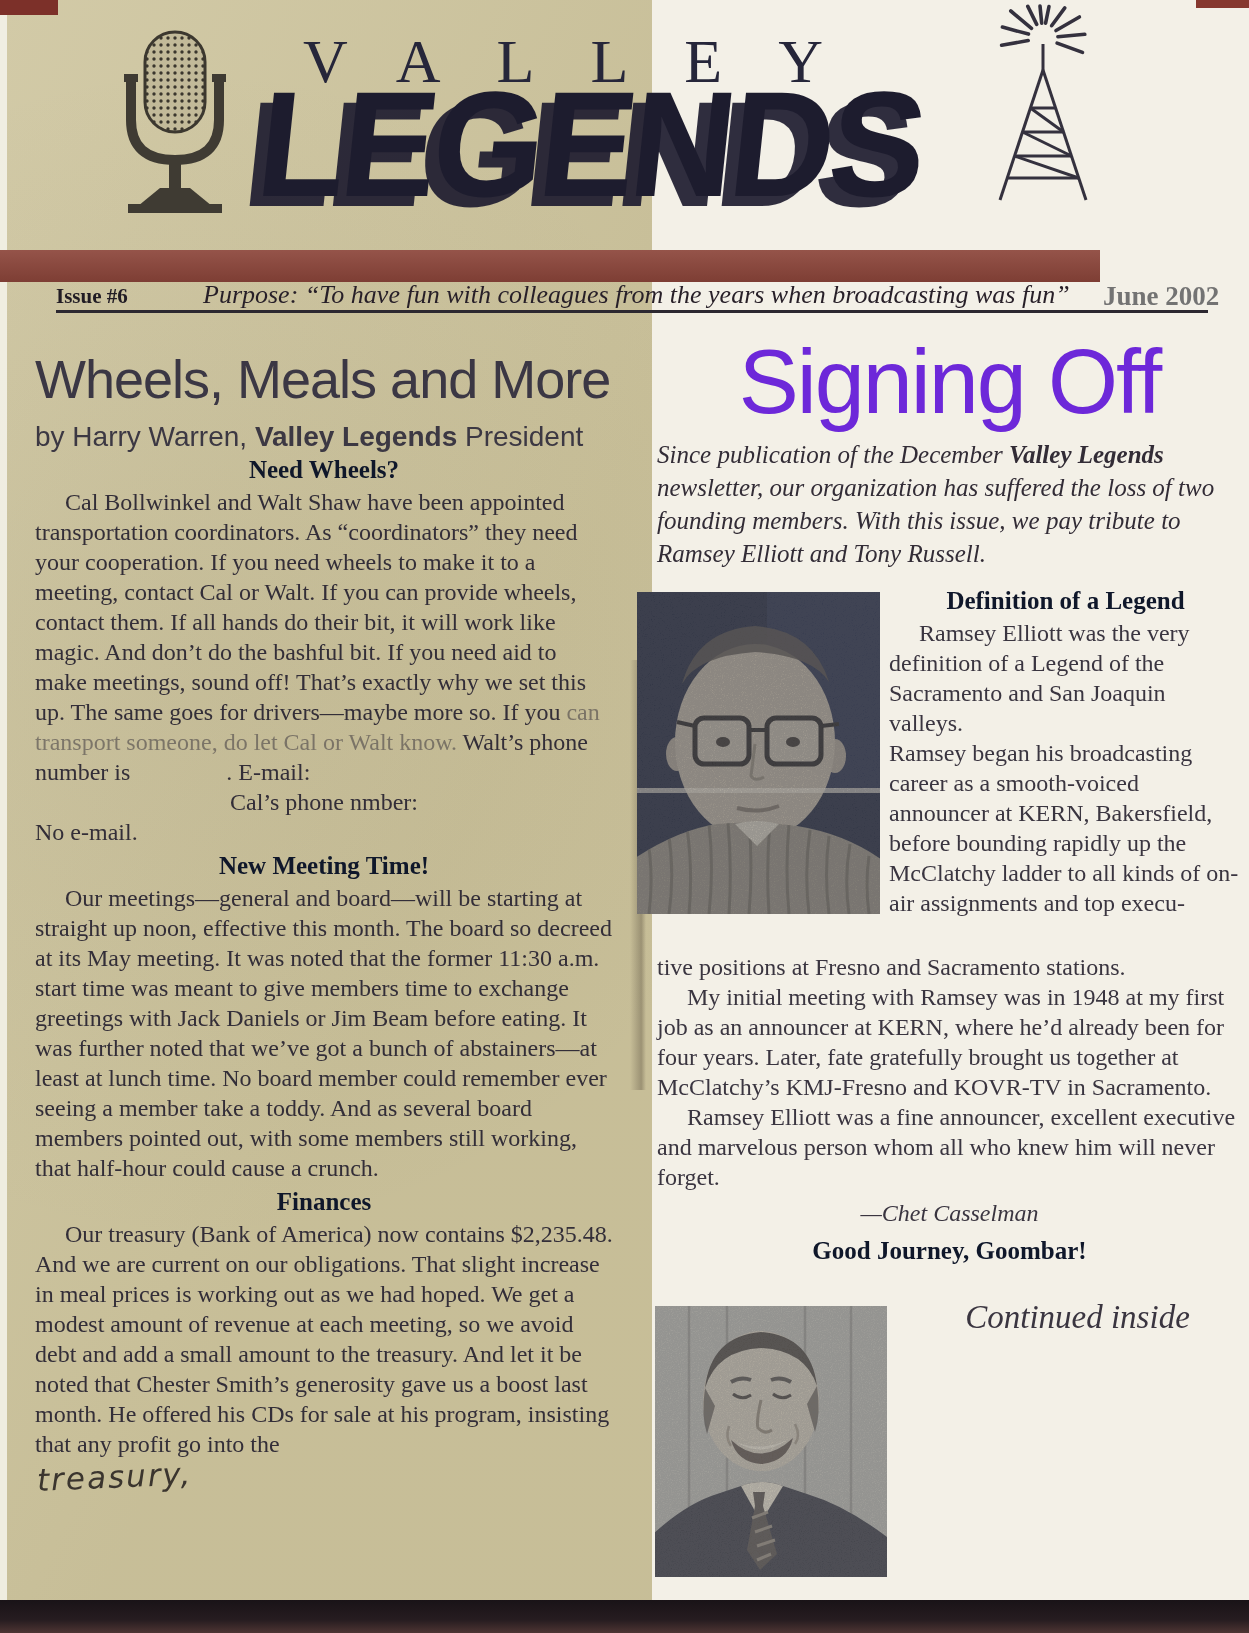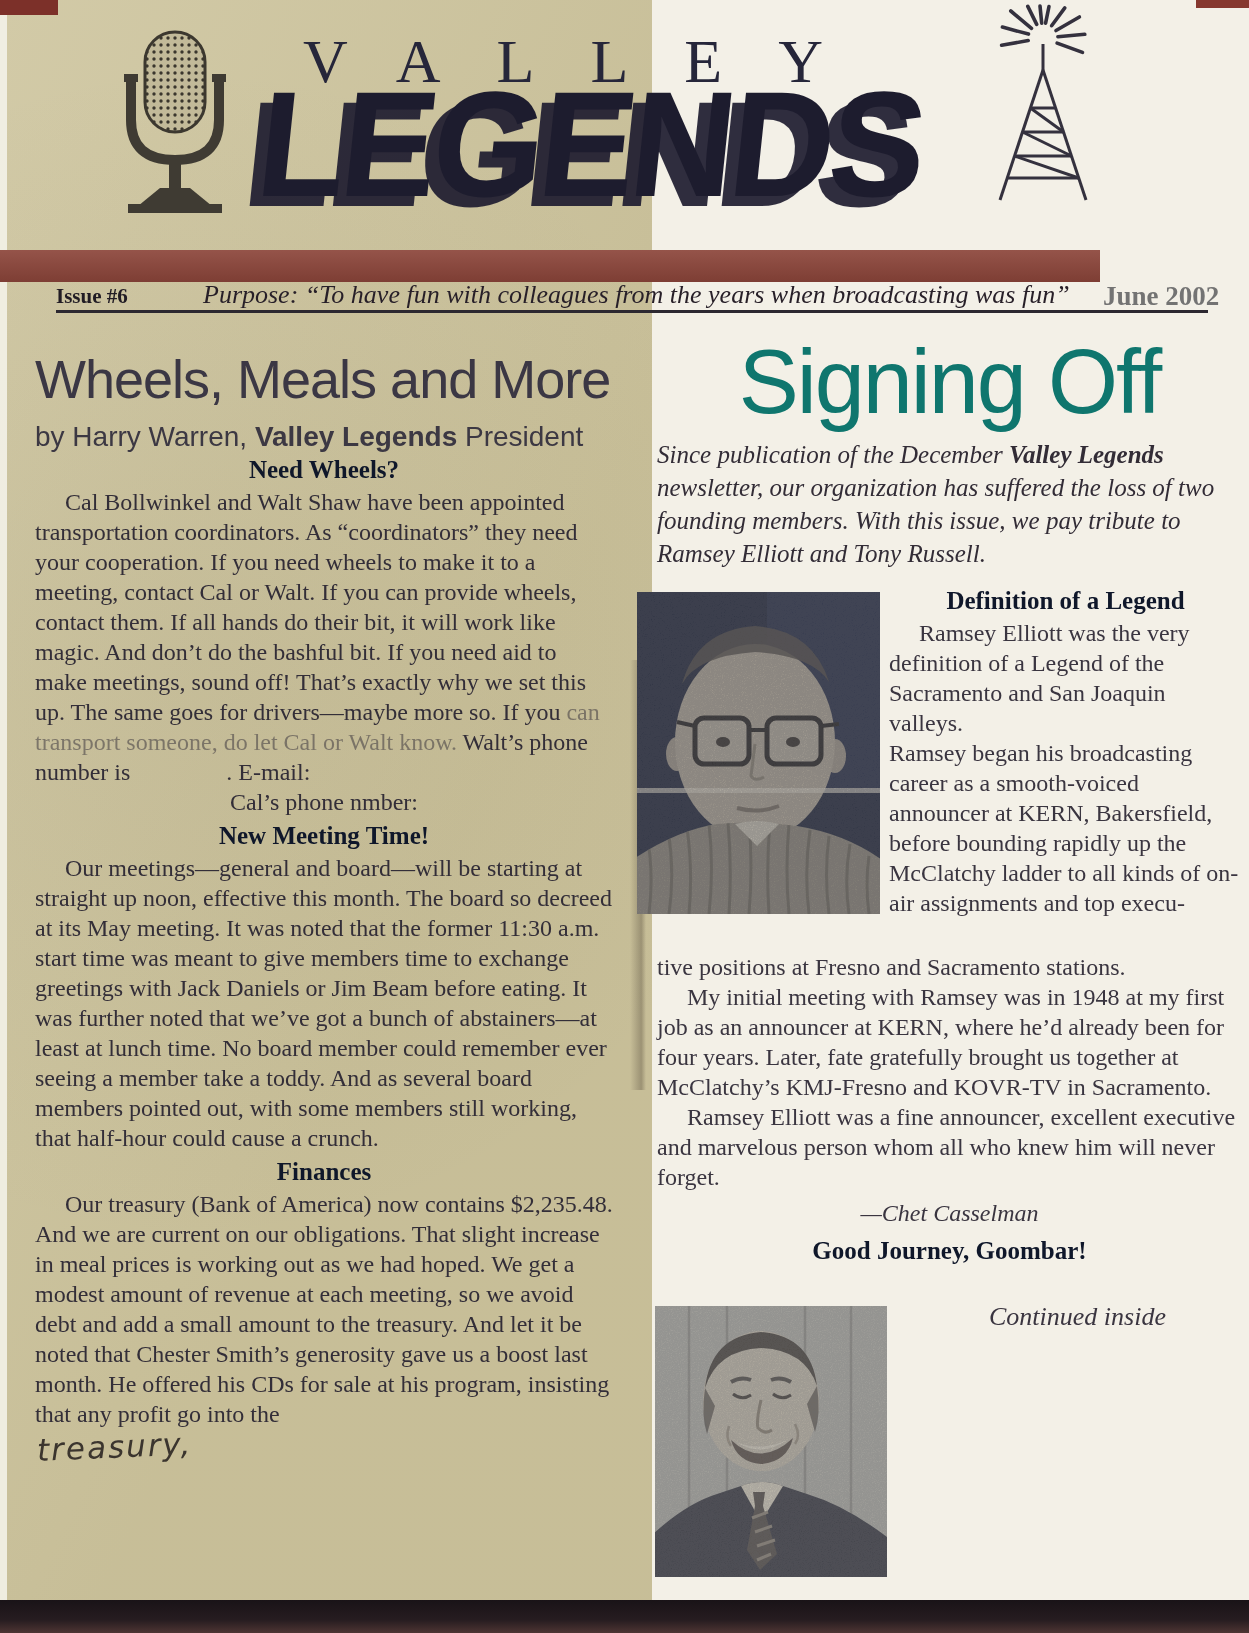--- a/index.html
+++ b/index.html
@@ -37,31 +37,31 @@
   .col-left h3,.col-right h3{font-size:25px;line-height:30px;font-weight:700;text-align:center;margin:4px 0 2px;color:#0f172a;}
   p{margin:0;text-indent:30px;}
   p.noindent{text-indent:0;}
   p.center{text-indent:0;text-align:center;}
   .prewrap{white-space:pre-wrap;}
   .faded{opacity:.5;}
   .handwriting{margin-top:6px;margin-left:2px;font-family:"DejaVu Sans",sans-serif;font-style:italic;
                font-size:31px;letter-spacing:2px;color:#3b352e;transform:rotate(-2.5deg);transform-origin:left;}
   .col-right{position:absolute;left:657px;top:338px;width:585px;font-size:24px;line-height:30px;color:#3a3540;}
   .col-right h1{margin:0 0 12px;font-family:"Liberation Sans",sans-serif;font-size:90px;line-height:88px;
-                font-weight:400;letter-spacing:-2px;color:#0f766e;text-align:center;}
+                font-weight:400;letter-spacing:-2px;color:#6d28d9;text-align:center;}
   .intro{font-size:25px;line-height:33px;font-style:italic;text-indent:0;margin-bottom:16px;color:#322c36;}
   .legend-block{position:relative;min-height:366px;}
   .photo1{position:absolute;left:-20px;top:6px;}
   .beside{margin-left:232px;}
   .tony-block{position:relative;min-height:285px;margin-top:2px;}
   .photo2{position:absolute;left:-2px;top:4px;}
   .beside2{margin-left:256px;}
   .sig{font-style:italic;text-align:center;margin:6px 0 8px;}
   .goombar{margin:2px 0 10px;}
-  .continued{font-style:italic;text-align:center;margin-top:36px;font-size:26px;}
+  .continued{font-style:italic;text-align:center;margin-top:36px;font-size:33px;}
   .footer-bar{position:absolute;left:0;top:1600px;width:1249px;height:33px;
               background:linear-gradient(to bottom,#191317,#261c20 60%,#4e3533);}
 </style>
 </head>
 <body>
 
 <div class="page">
   <div class="tan-bg"></div>
   <div class="scan-edge-left"></div>
   <div class="corner-tl"></div>
@@ -120,20 +120,21 @@
   <div class="date">June 2002</div>
   <div class="rule"></div>
 
   <div class="col-left">
     <h1>Wheels, Meals and More</h1>
     <div class="byline"><span>by Harry Warren, </span><b>Valley Legends</b><span> President</span></div>
 
     <h3>Need Wheels?</h3>
     <p class="prewrap"><span>Cal Bollwinkel and Walt Shaw have been appointed transportation coordinators. As “coordinators” they need your cooperation. If you need wheels to make it to a meeting, contact Cal or Walt. If you can provide wheels, contact them. If all hands do their bit, it will work like magic. And don’t do the bashful bit. If you need aid to make meetings, sound off! That’s exactly why we set this up. The same goes for drivers—maybe more so. If you </span><span class="faded">can transport someone, do let Cal or Walt know.</span><span> Walt’s phone number is                . E-mail:</span></p>
     <p class="center">Cal’s phone nmber:</p>
+    <p class="noindent">No e-mail.</p>
 
     <h3>New Meeting Time!</h3>
     <p>Our meetings—general and board—will be starting at straight up noon, effective this month. The board so decreed at its May meeting. It was noted that the former 11:30 a.m. start time was meant to give members time to exchange greetings with Jack Daniels or Jim Beam before eating. It was further noted that we’ve got a bunch of abstainers—at least at lunch time. No board member could remember ever seeing a member take a toddy. And as several board members pointed out, with some members still working, that half-hour could cause a crunch.</p>
 
     <h3>Finances</h3>
     <p>Our treasury (Bank of America) now contains $2,235.48. And we are current on our obligations. That slight increase in meal prices is working out as we had hoped. We get a modest amount of revenue at each meeting, so we avoid debt and add a small amount to the treasury. And let it be noted that Chester Smith’s generosity gave us a boost last month. He offered his CDs for sale at his program, insisting that any profit go into the</p>
 
     <div class="handwriting">treasury,</div>
   </div>
 

